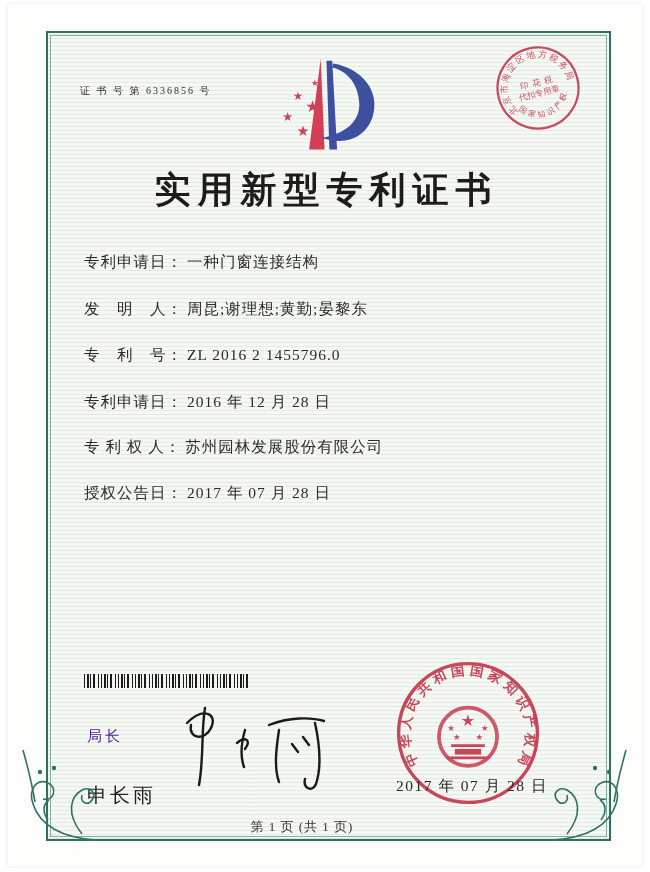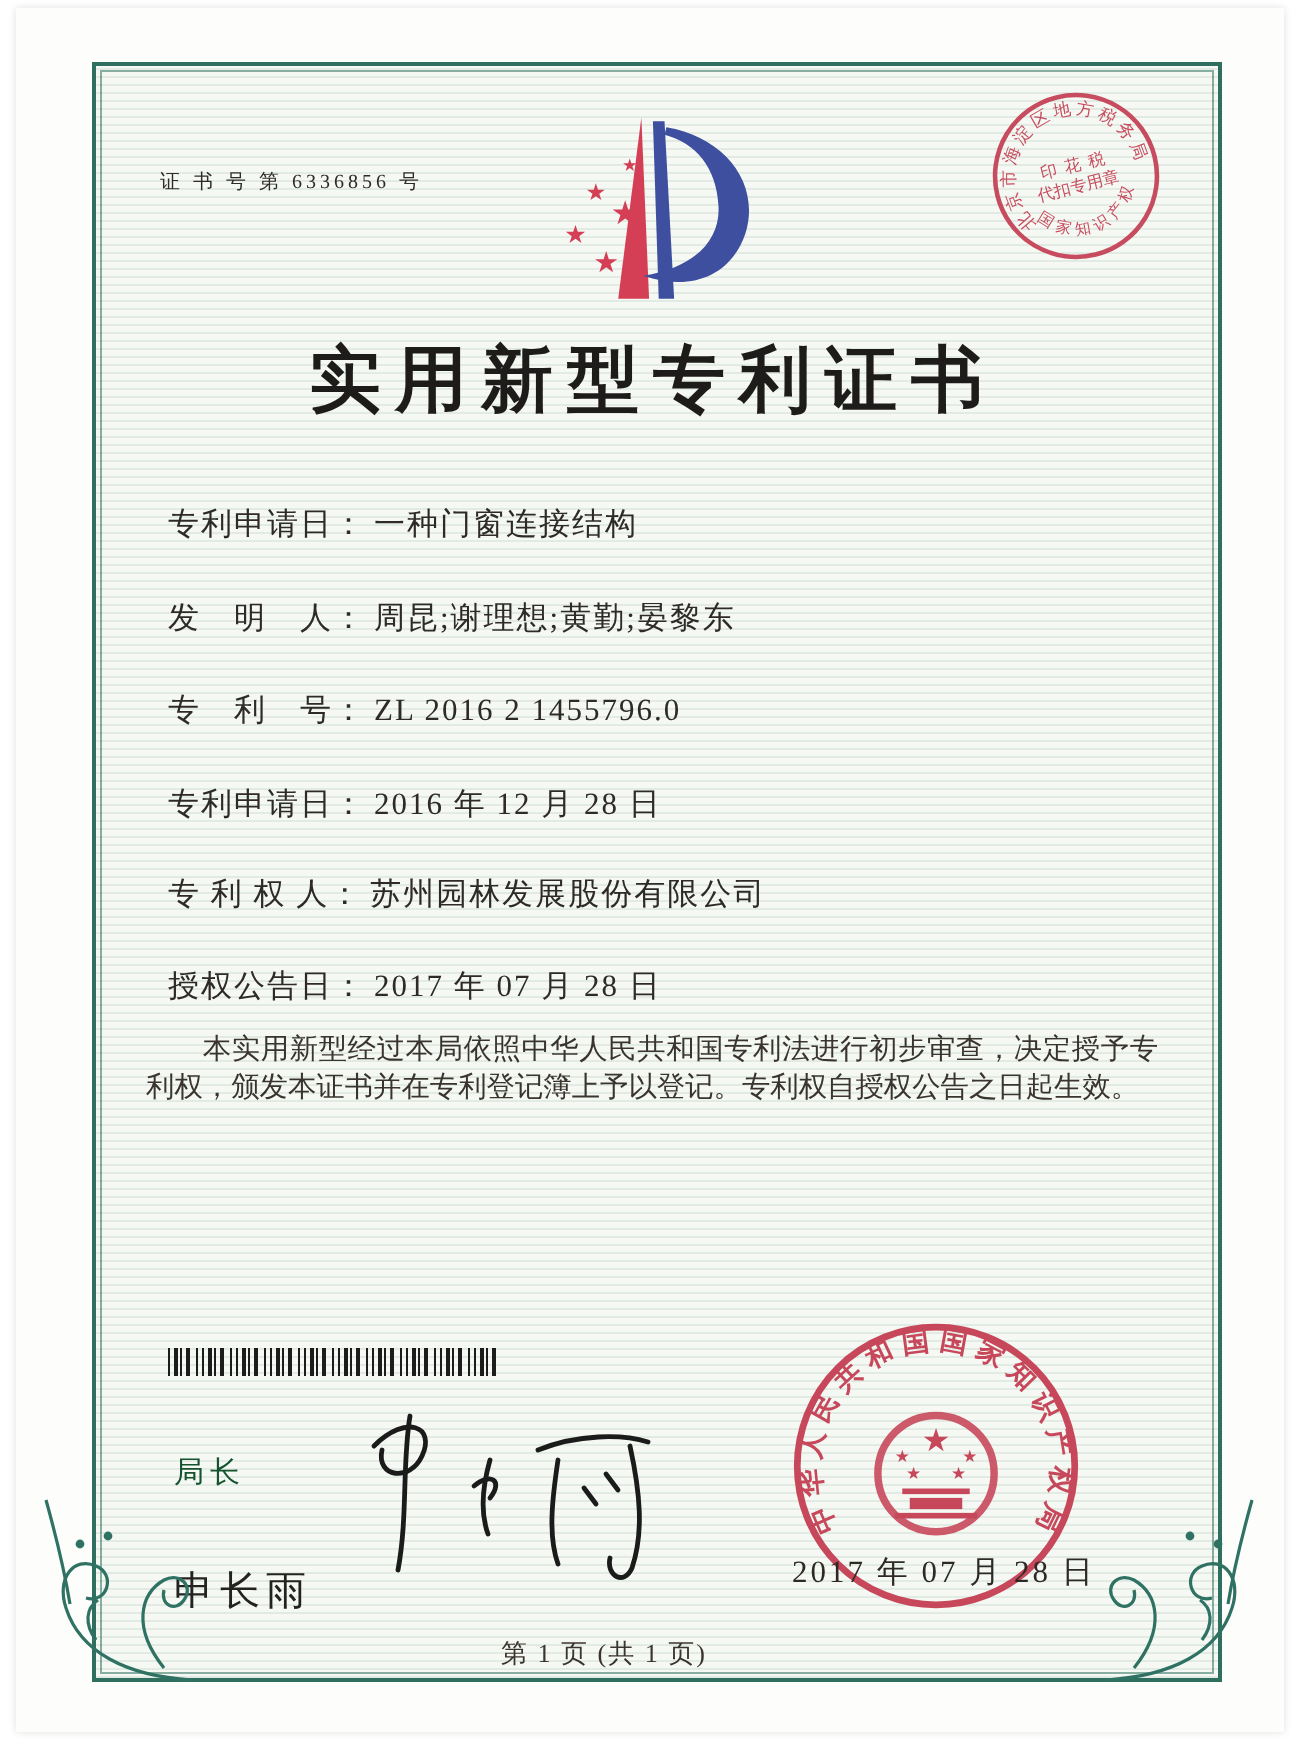--- a/index.html
+++ b/index.html
@@ -47,21 +47,21 @@
   .body-text p{margin:0;text-indent:2em;}
   .barcode{
     position:absolute;left:84px;top:674px;width:166px;height:14px;
     background:repeating-linear-gradient(90deg,
       #1c1c1c 0 1px, transparent 1px 3px,
       #1c1c1c 3px 5px, transparent 5px 6px,
       #1c1c1c 6px 7px, transparent 7px 9px,
       #1c1c1c 9px 11px, transparent 11px 14px,
       #1c1c1c 14px 15px, transparent 15px 17px);
   }
-  .sig-title{position:absolute;left:87px;top:727px;font-size:15px;letter-spacing:3px;color:#14532d;}
+  .sig-title{position:absolute;left:87px;top:727px;font-size:15px;letter-spacing:3px;color:#4c1d95;}
   .sig-name{position:absolute;left:87px;top:782px;font-size:20px;letter-spacing:3px;color:#242220;}
   .signature-svg{position:absolute;left:153px;top:692px;}
   .issue-date{
     position:absolute;left:396px;top:776px;z-index:6;
     font-size:15.5px;letter-spacing:1.5px;color:#2d2a26;
   }
   .footer{
     position:absolute;left:46px;top:818px;width:512px;text-align:center;
     font-size:13px;letter-spacing:1px;color:#3a342e;
   }
@@ -127,21 +127,20 @@
   <span class="lab">专利申请日：</span><span class="val">2016 年 12 月 28 日</span>
 </div>
 <div class="field-row" style="top:437px">
   <span class="lab">专 利 权 人：</span><span class="val">苏州园林发展股份有限公司</span>
 </div>
 <div class="field-row" style="top:483px">
   <span class="lab">授权公告日：</span><span class="val">2017 年 07 月 28 日</span>
 </div>
 
 <div class="body-text">
-  <p>本实用新型经过本局依照中华人民共和国专利法进行初步审查，决定授予专利权，颁发本证书并在专利登记簿上予以登记。专利权自授权公告之日起生效。</p>
 </div>
 
 <div class="barcode"></div>
 
 <div class="sig-title">局长</div>
 <div class="sig-name">申长雨</div>
 
 <div class="signature-svg">
   <svg width="185" height="100" viewBox="0 0 185 100">
     <g fill="none" stroke="#1b1b1b" stroke-width="2.4" stroke-linecap="round">

